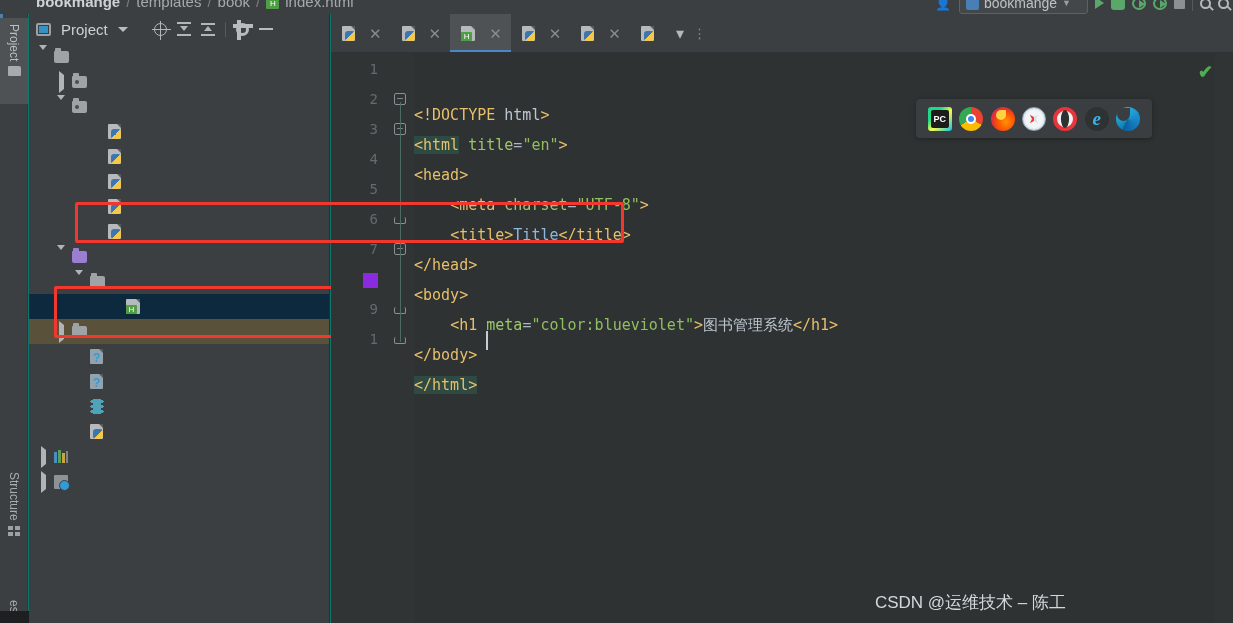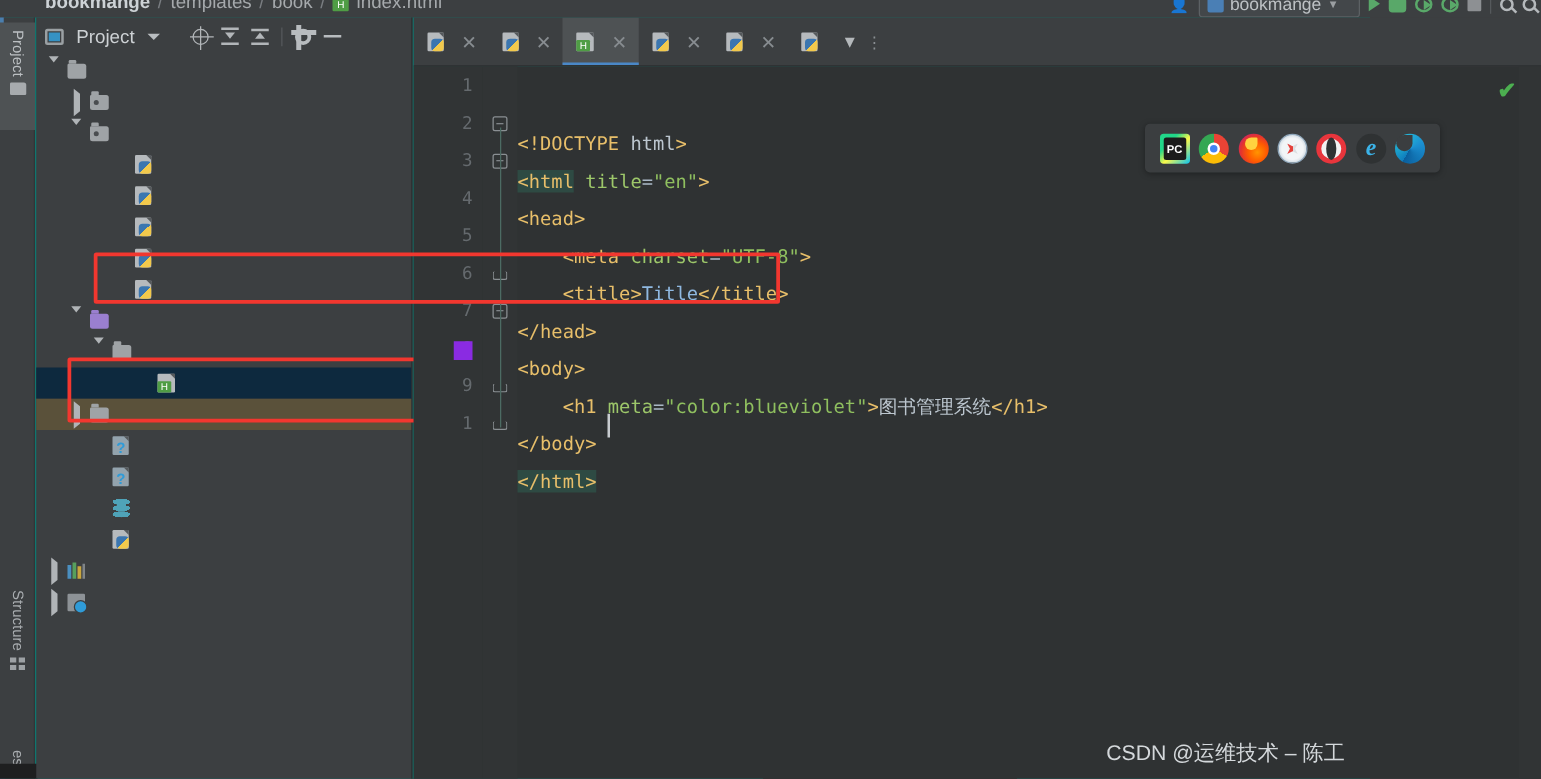--- a/index.html
+++ b/index.html
@@ -320,21 +320,21 @@
   .bico.opera:after { content:""; position:absolute; inset: -1px; border-radius:50%;
     background:#2f3233; transform: scaleX(.45); }
   .bico.ie { background: #2f3233; color: #3bb3e8; font-style: italic; font-weight: bold;
     font-size: 19px; text-align: center; line-height: 24px; font-family:"Liberation Serif",serif; }
   .bico.edge { background: conic-gradient(from 210deg,#0f7ebd 0%, #27c3da 30%, #1b8fd1 60%, #0a5e9c 100%); }
   .bico.edge:after { content:""; position:absolute; left: 1px; top: 1px; width: 13px; height: 13px;
     background:#3b3e40; border-radius: 50% 0 50% 50%; }
 
   
   .watermark {
-    position: absolute; right: 20px; bottom: 9px;
+    position: absolute; right: 30px; bottom: 9px;
     color: #d4d8db; font-size: 17px; white-space: nowrap;
     font-family: "Liberation Sans", sans-serif;
   }
   .bottom-dark { position:absolute; left:0; bottom:0; width: 30px; height: 12px; background:#1e1f20;}
 </style>
 </head>
 <body>
 
 <div id="app">
 

